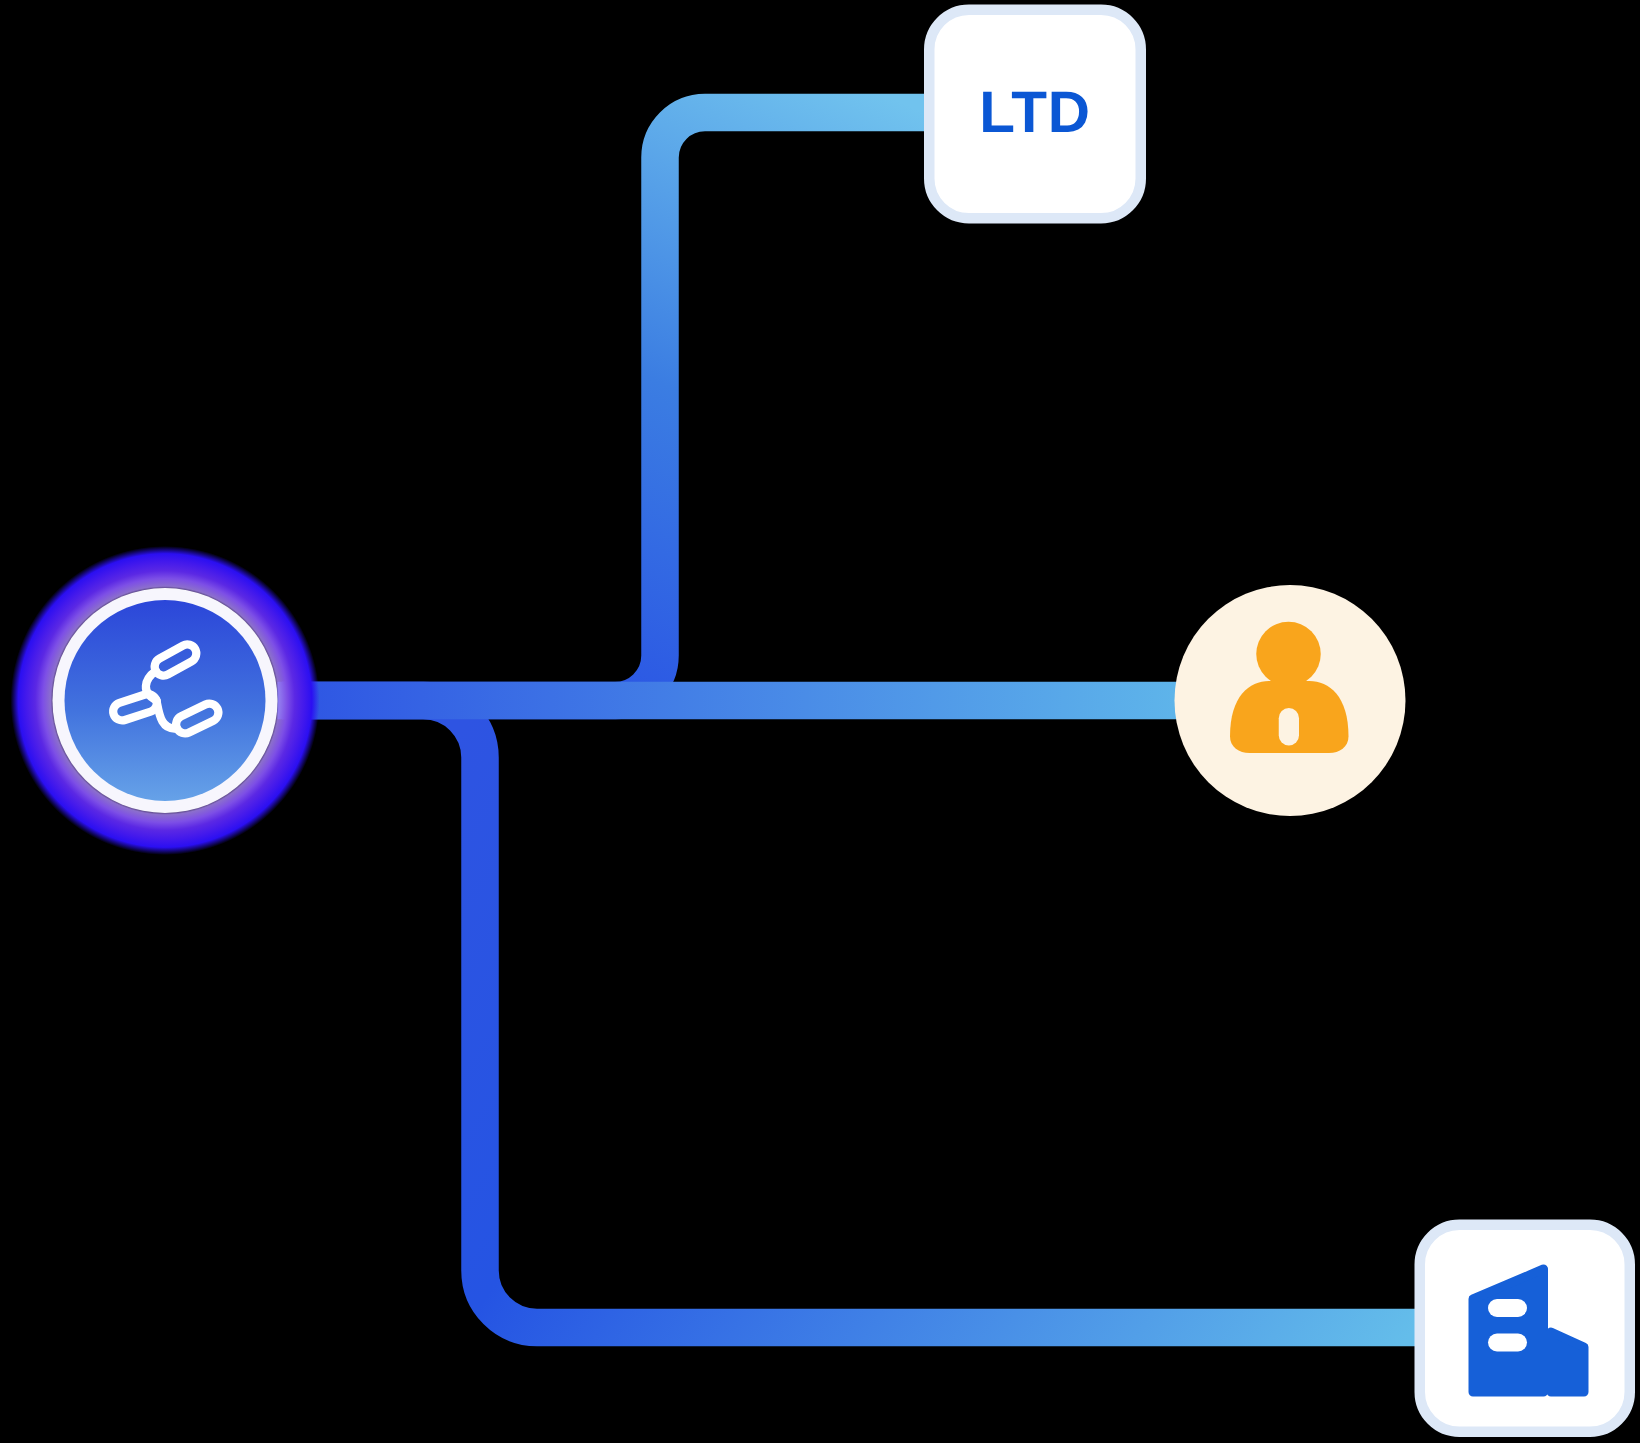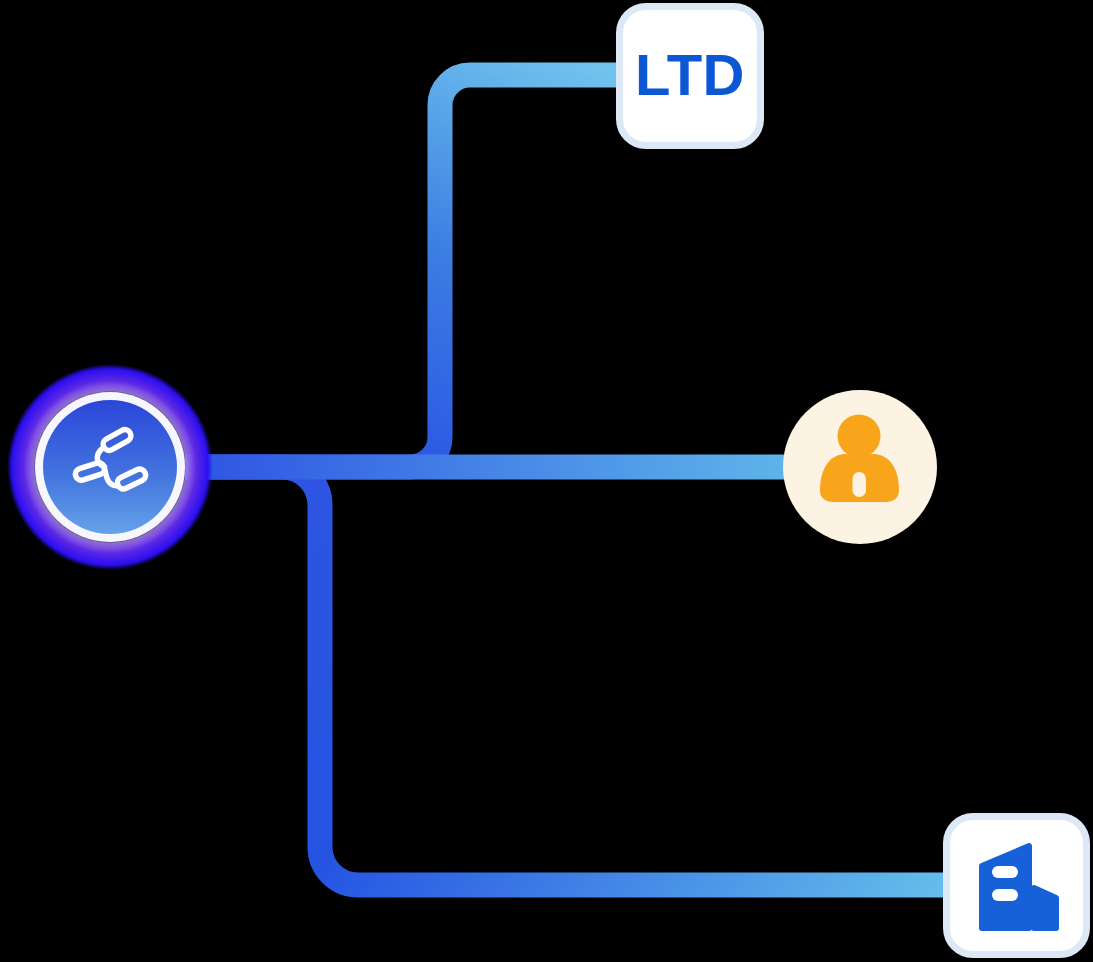--- a/index.html
+++ b/index.html
@@ -68,21 +68,21 @@
     border-radius: 30px;
     display: flex;
     align-items: center;
     justify-content: center;
   }
   .card-ltd {
     left: 616px; top: 3px;
     width: 148px; height: 146px;
   }
   .ltd-label {
-    font-size: 58px;
+    font-size: 39px;
     font-weight: bold;
     letter-spacing: 0.5px;
     color: #0b57d4;
     line-height: 1;
     transform: translateY(-1px);
   }
   .card-building {
     left: 943px; top: 813px;
     width: 147px; height: 145px;
   }

